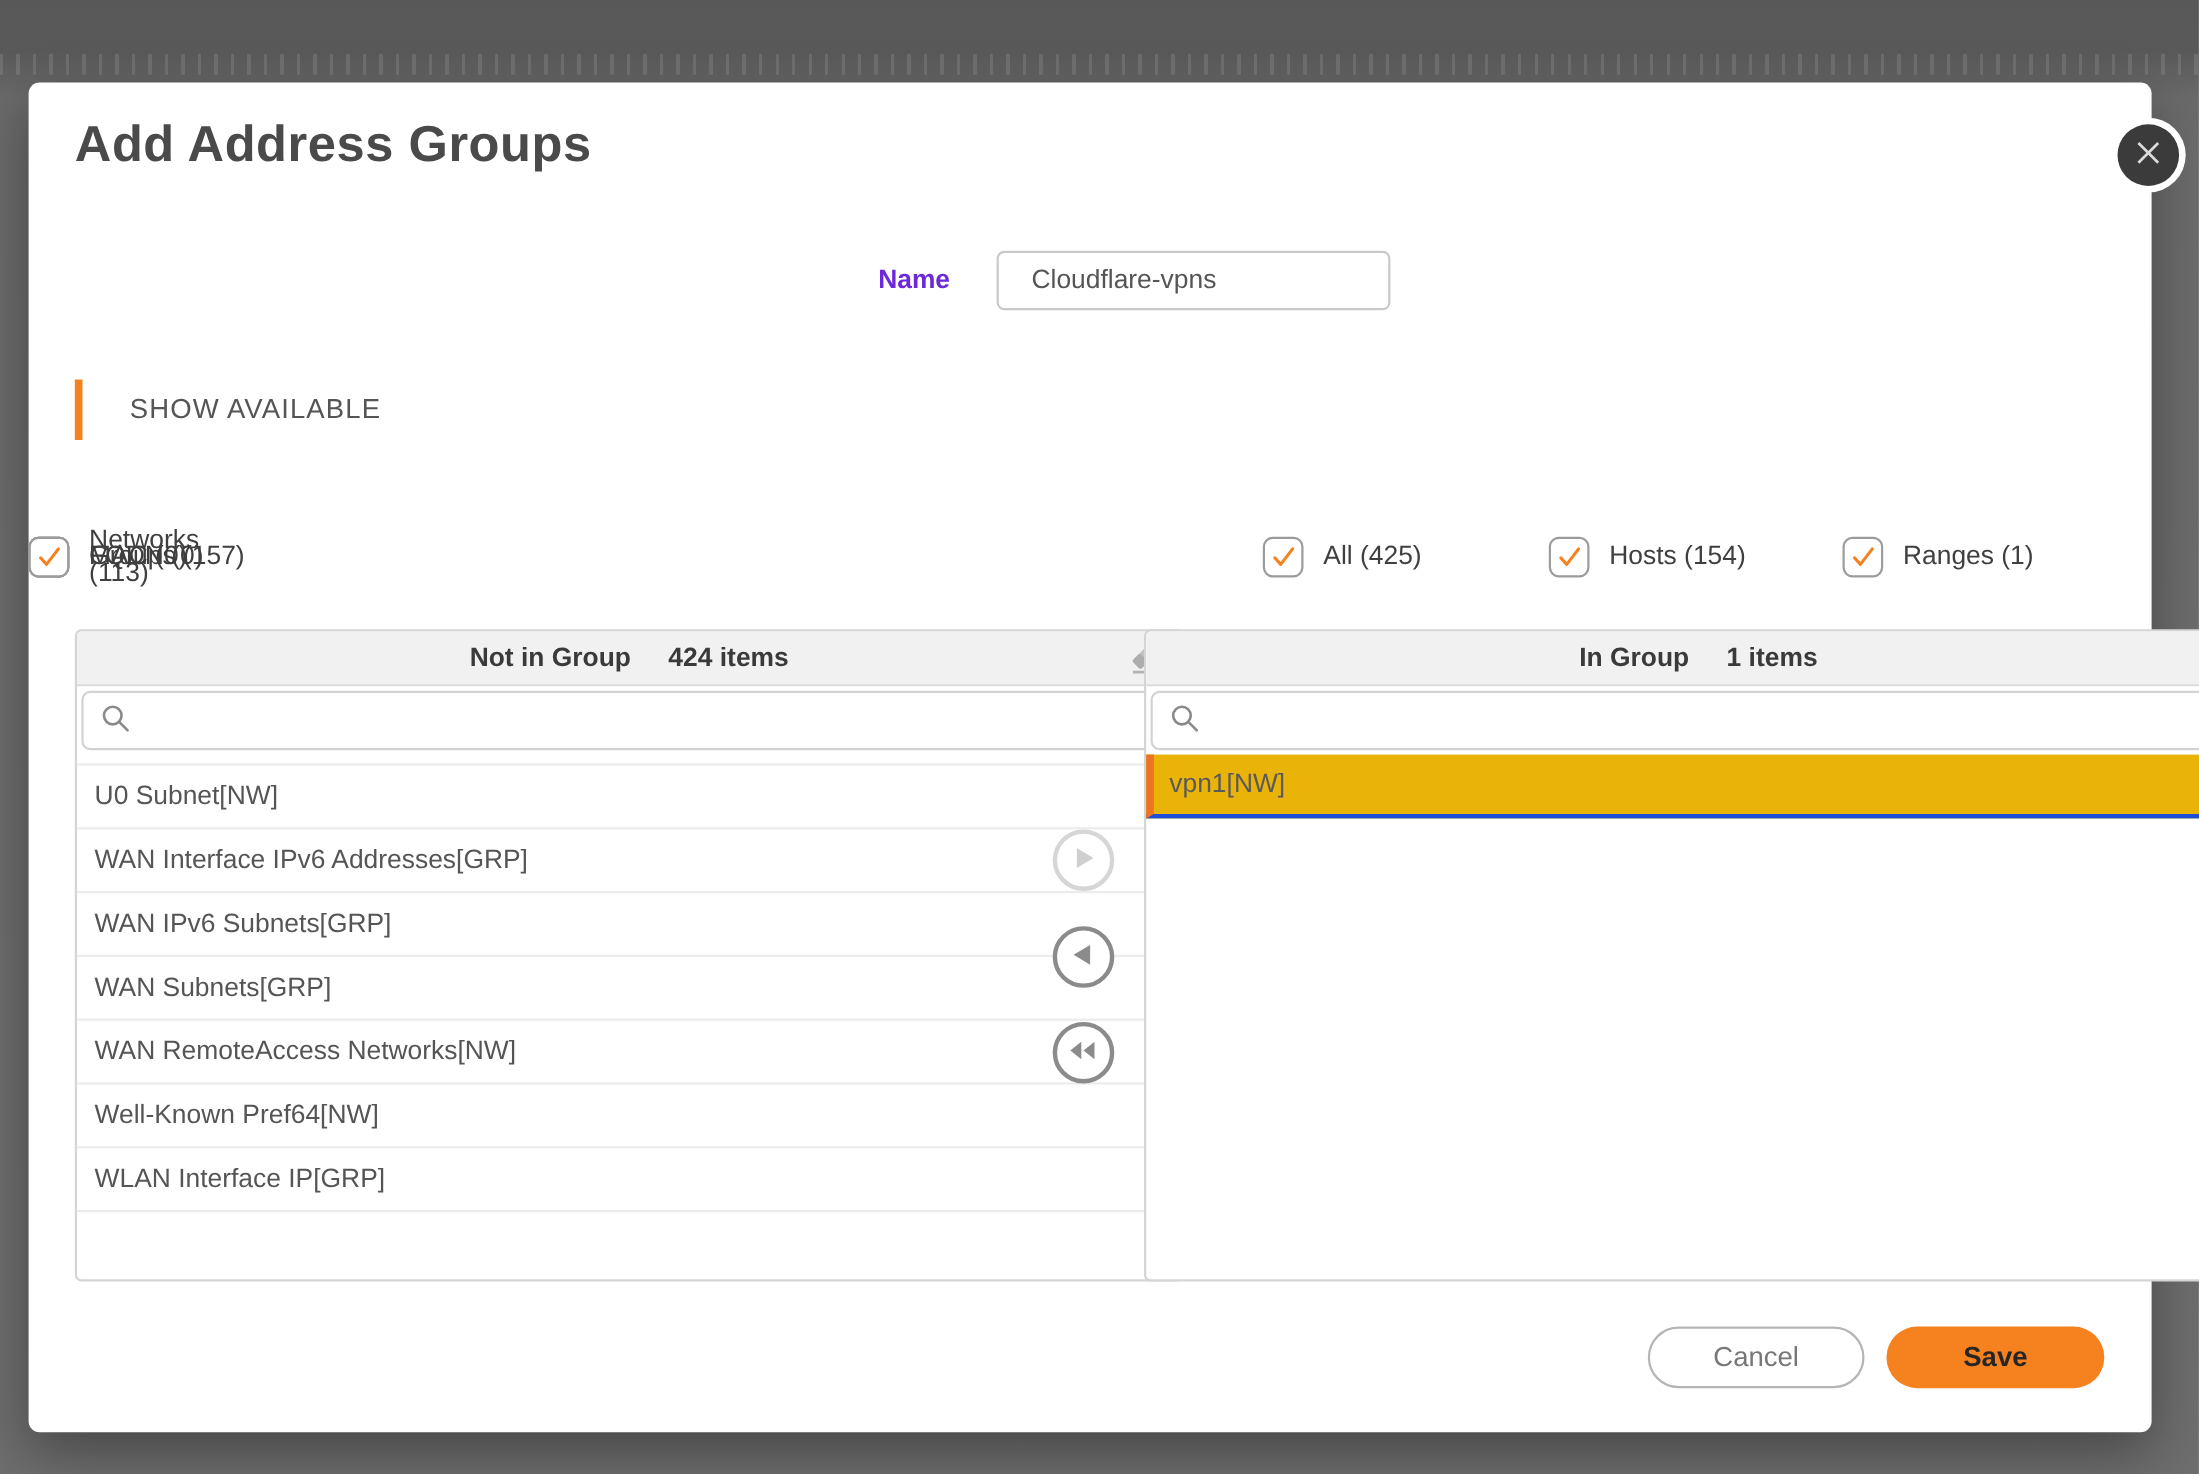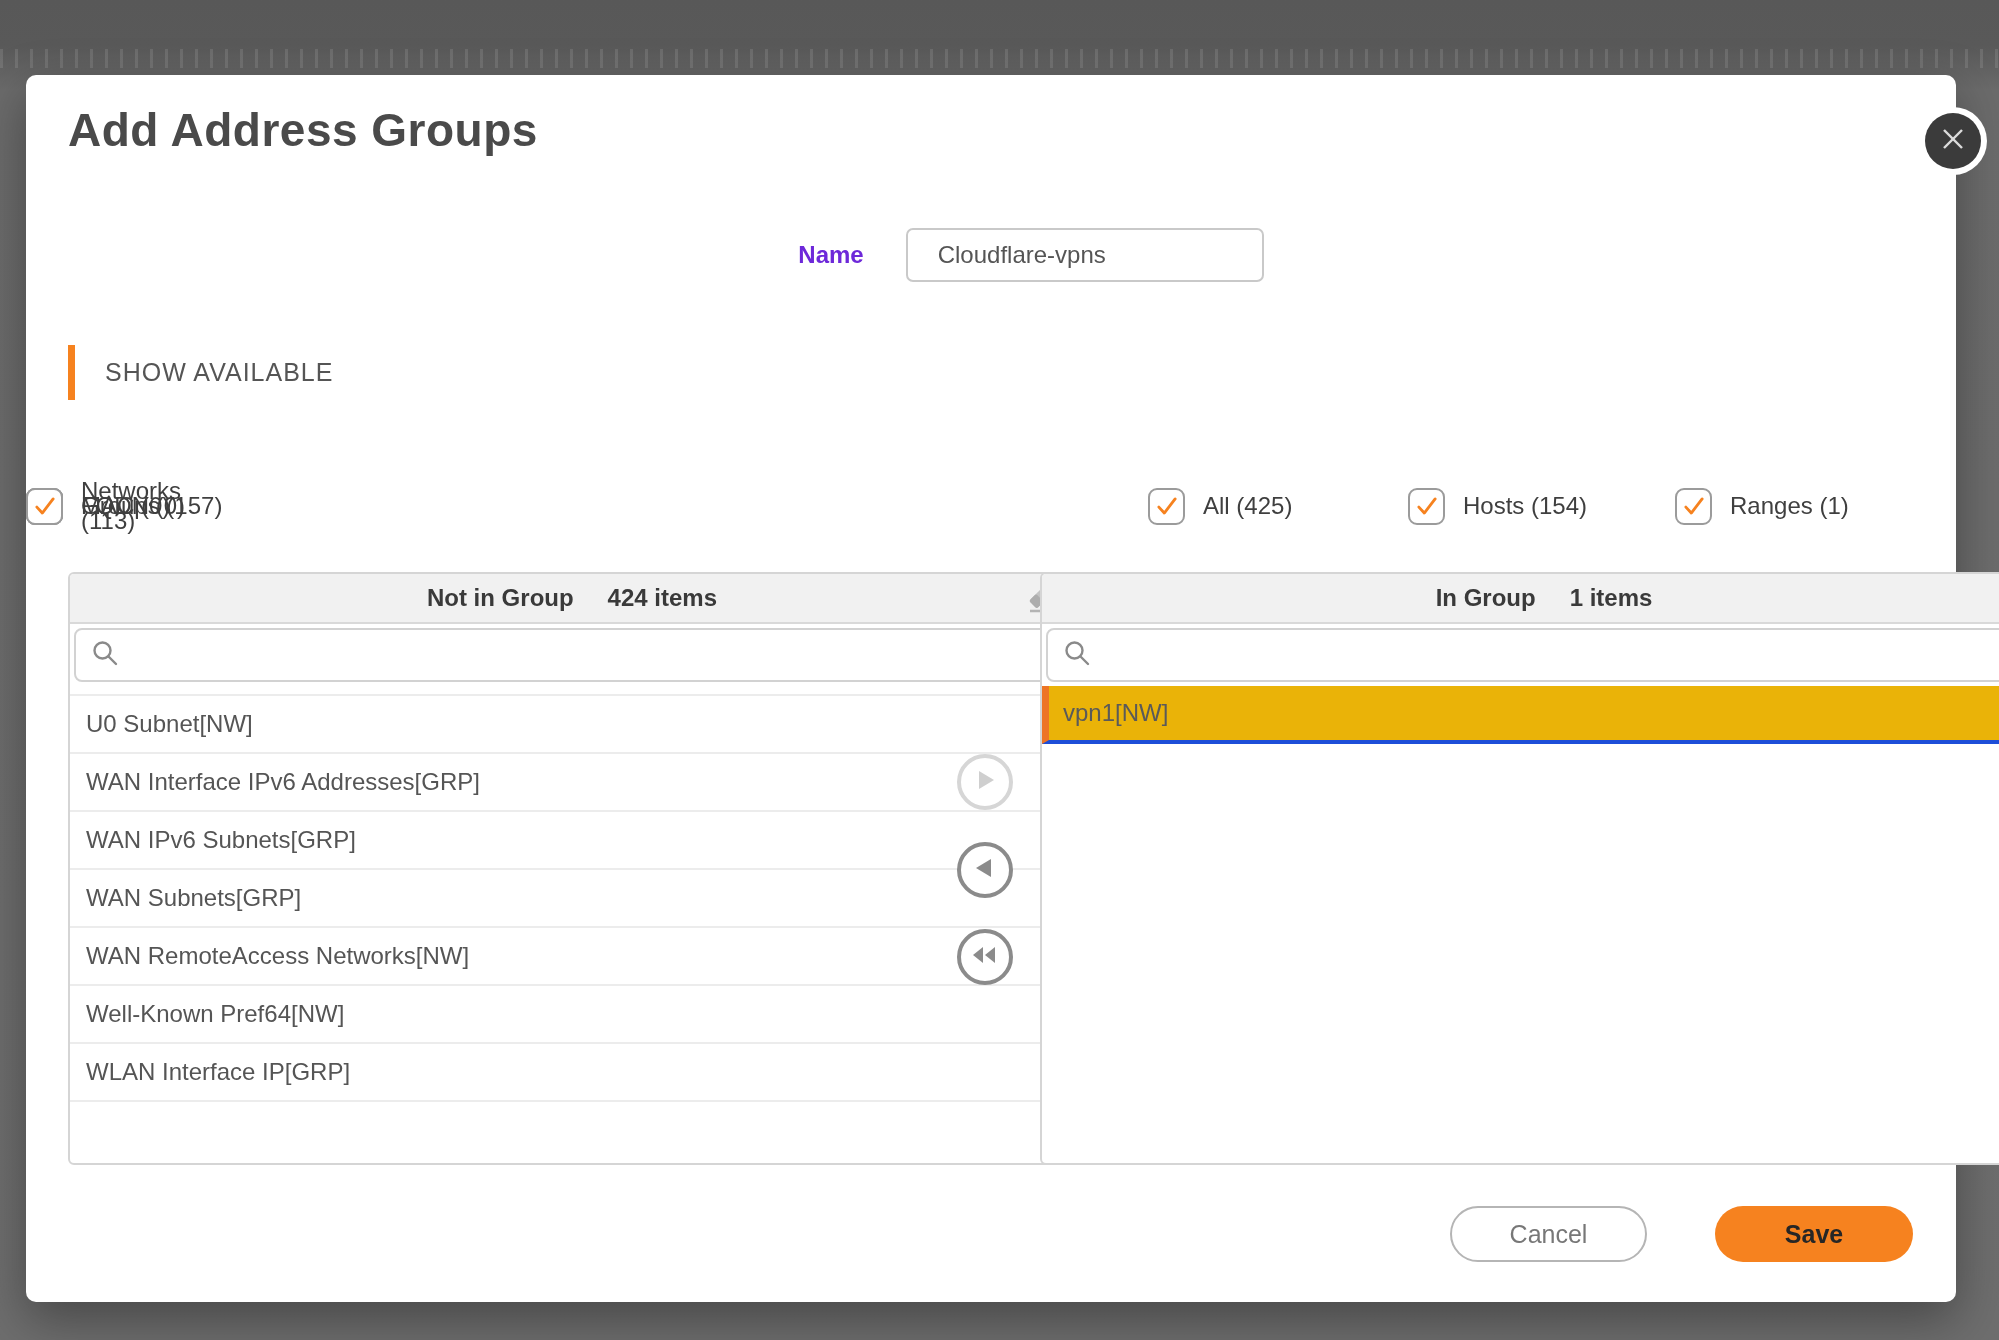--- a/index.html
+++ b/index.html
@@ -38,21 +38,21 @@
     width:358px; height:54px; border:2px solid #c9c9c9; border-radius:7px;
     font-size:24px; color:#555; padding:0 30px; outline:none;
     font-family:"Liberation Sans","DejaVu Sans",sans-serif;
   }
   
   .section-heading {
     position:absolute; left:42px; top:270px; height:55px;
     display:flex; align-items:center;
   }
   .section-bar { width:7px; height:55px; background:#F6821F; margin-right:30px; }
-  .section-text { font-size:25px; color:#555; letter-spacing:1px; }
+  .section-text { font-size:25px; color:#555; letter-spacing:1px;margin-left:13px; }
   
   .filter-item {
     position:absolute; top:402px; height:58px;
     display:flex; align-items:center; gap:18px; cursor:pointer;
   }
   .filter-item:nth-of-type(1){ left:46px; }
   .filter-item:nth-of-type(2){ left:316px; }
   .filter-item:nth-of-type(3){ left:587px; }
   .filter-item:nth-of-type(4){ left:848px; }
   .filter-item:nth-of-type(5){ left:1122px; }
@@ -118,21 +118,21 @@
     background:#fff; display:flex; align-items:center; justify-content:center;
     cursor:pointer;
   }
   .arrow-btn.disabled { border:4px solid #d6d6d6; cursor:default; }
   .arrow-btn.enabled { border:4px solid #8b8b8b; }
   .arrow-to-right { top:679px; }
   .arrow-to-left  { top:767px; }
   .arrow-all-left { top:854px; }
   
   .cancel-btn {
-    position:absolute; left:1424px; top:1131px; width:197px; height:56px;
+    position:absolute; left:1472px; top:1131px; width:197px; height:56px;
     border:2px solid #b5b5b5; border-radius:28px; background:#fff;
     font-size:25px; color:#777; display:flex; align-items:center; justify-content:center;
     cursor:pointer;
   }
   .save-btn {
     position:absolute; left:1689px; top:1131px; width:198px; height:56px;
     border:none; border-radius:28px; background:#F6821F;
     font-size:25px; font-weight:600; color:#262626;
     display:flex; align-items:center; justify-content:center; cursor:pointer;
   }

